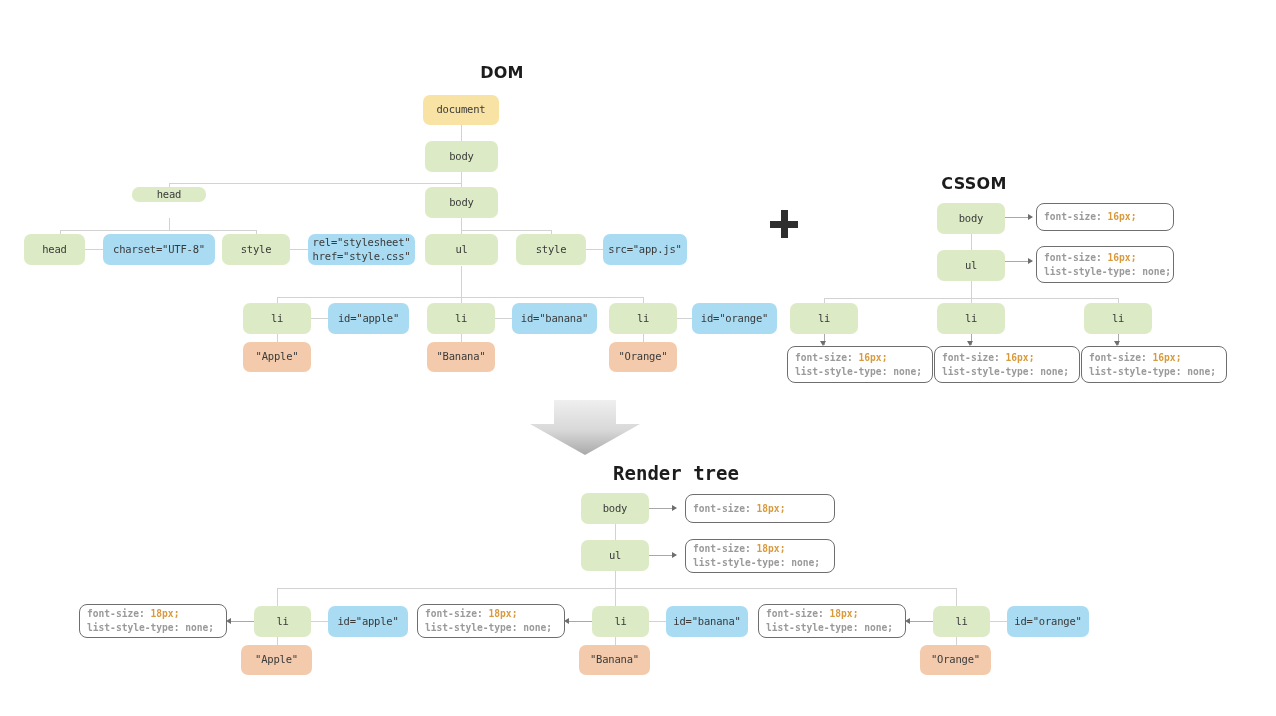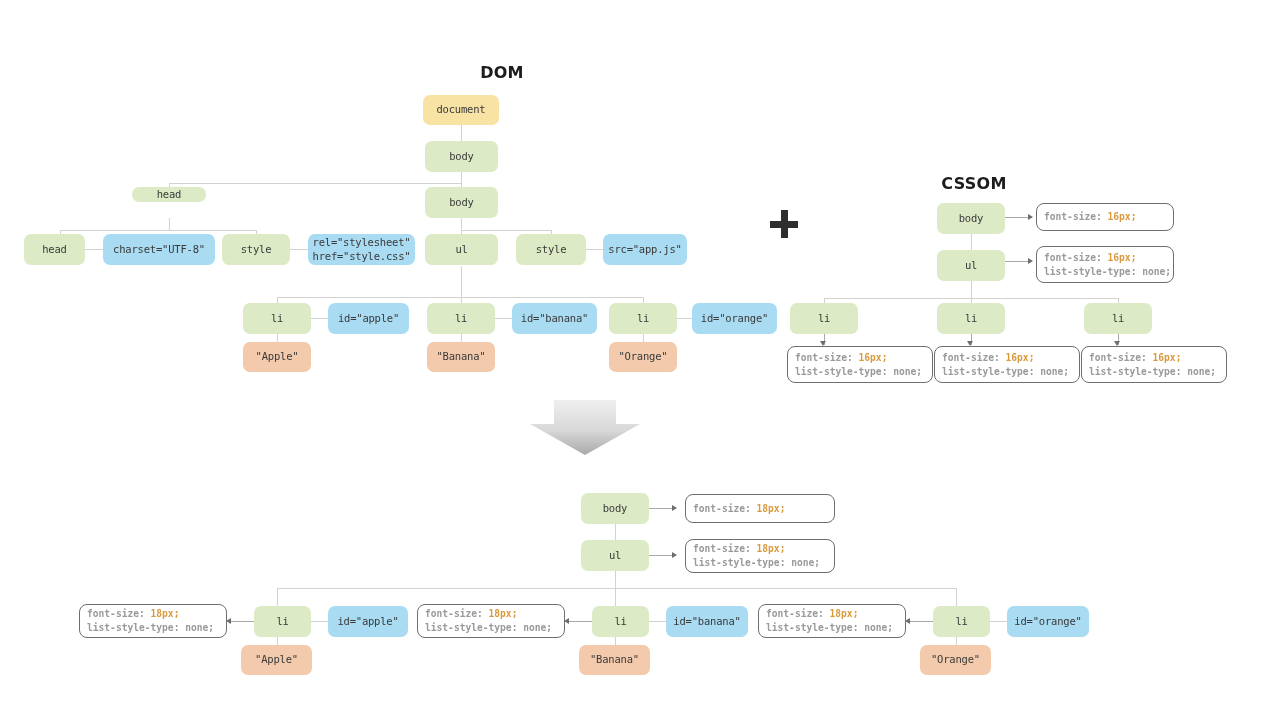--- a/index.html
+++ b/index.html
@@ -99,20 +99,21 @@
   
   #big-arrow { position:absolute; left:530px; top:400px; width:110px; height:55px; z-index:2; }
 </style>
 </head>
 <body>
 
 <div id="stage">
 
   <div class="title" id="dom-title">DOM</div>
   <div class="title" id="cssom-title">CSSOM</div>
+  <div class="title" id="rt-title">Render tree</div>
   <div id="plus"></div>
 
   <div class="ln lv" style="left:461px; top:125px;  height:31px;"></div>
 
   <div class="ln lv" style="left:461px; top:172px;  height:12px;"></div>
   <div class="ln lh" style="left:169px; top:183px;  width:293px;"></div>
   <div class="ln lv" style="left:169px; top:183px;  height:19px;"></div>
   <div class="ln lv" style="left:461px; top:183px;  height:19px;"></div>
 
   <div class="ln lv" style="left:169px; top:218px;  height:12px;"></div>

